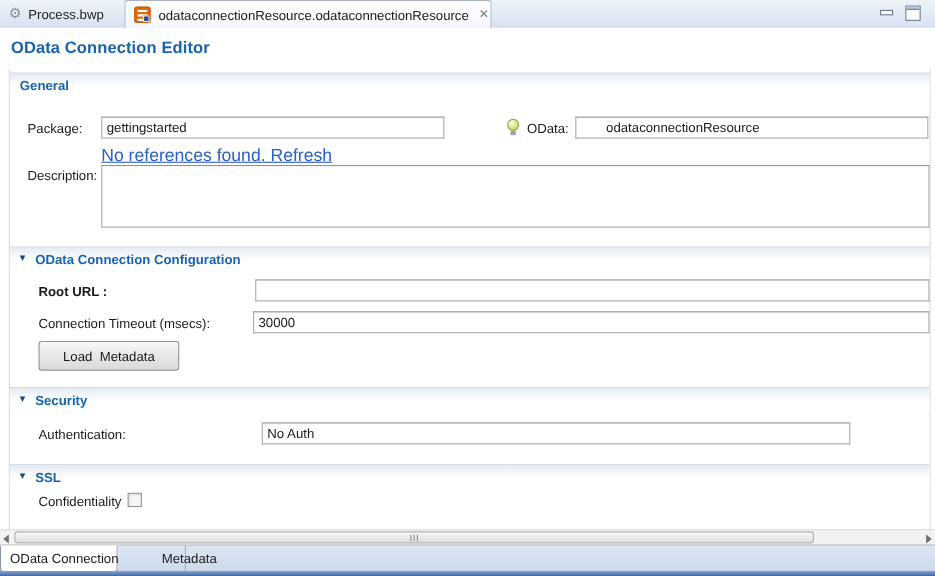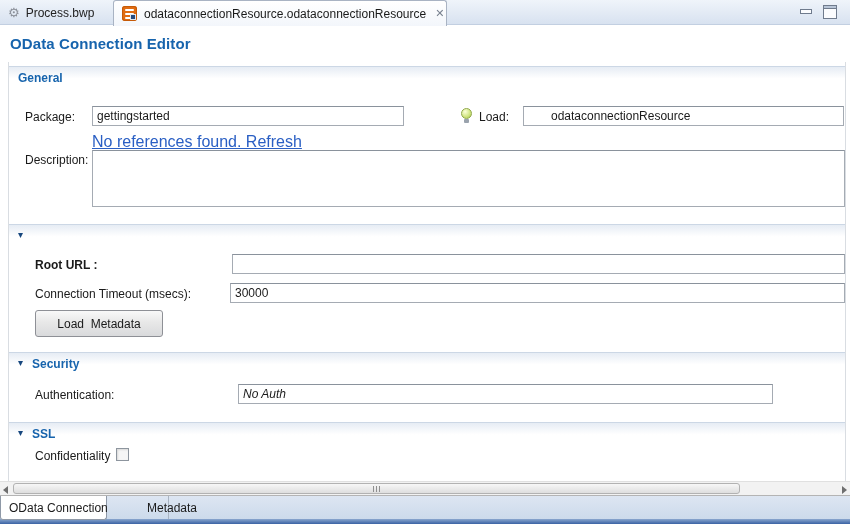--- a/index.html
+++ b/index.html
@@ -198,47 +198,48 @@
   <div class="sec-hdr" style="top:66px;">
     <span class="sec-title" style="left:9px; color:#1764ad;">General</span>
   </div>
 
   <span class="lbl" style="left:25px; top:110px;">Package:</span>
   <input class="txt" style="left: 92px; top: 106px; width: 312px;" value="gettingstarted">
   <span class="bulb-icon">
       <span class="glass"></span>
       <span class="base"></span>
     </span>
-  <span class="lbl" style="left:479px; top:110px;">Load:</span>
+  <span class="lbl" style="left:479px; top:110px;">OData:</span>
   <input class="txt" style="left: 523px; top: 106px; width: 321px; padding-left: 27px;" value="odataconnectionResource">
 
   <span class="link" style="left:92px; top:133px; color:#2a5fc4;">No references found. Refresh</span>
 
   <span class="lbl" style="left:25px; top:153px;">Description:</span>
   <textarea class="txt" style="left: 92px; top: 150px; width: 753px;"></textarea>
 
   <div class="sec-hdr" style="top:224px;">
     <span class="twistie">▾</span>
+    <span class="sec-title" style="left:23px; color:#1764ad;">OData Connection Configuration</span>
   </div>
 
   <span class="lbl bold" style="left:35px; top:258px;">Root URL :</span>
   <input class="txt" style="left: 232px; top: 254px; width: 613px;" value="">
 
   <span class="lbl" style="left:35px; top:287px;">Connection Timeout (msecs):</span>
   <input class="txt" style="left: 230px; top: 283px; width: 615px;" value="30000">
 
   <button class="btn">Load  Metadata</button>
 
   <div class="sec-hdr" style="top:352px;">
     <span class="twistie">▾</span>
     <span class="sec-title" style="left:23px; color:#1764ad;">Security</span>
   </div>
 
   <span class="lbl" style="left:35px; top:388px;">Authentication:</span>
-  <input class="txt" style="left: 238px; top: 384px; width: 535px; font-style: italic;" value="No Auth">
+  <input class="txt" style="left: 238px; top: 384px; width: 535px;" value="No Auth">
 
   <div class="sec-hdr" style="top:422px;">
     <span class="twistie">▾</span>
     <span class="sec-title" style="left:23px; color:#1764ad;">SSL</span>
   </div>
 
   <span class="lbl" style="left:35px; top:449px;">Confidentiality</span>
   <span class="checkbox"></span>
 
   <div class="hscroll">

